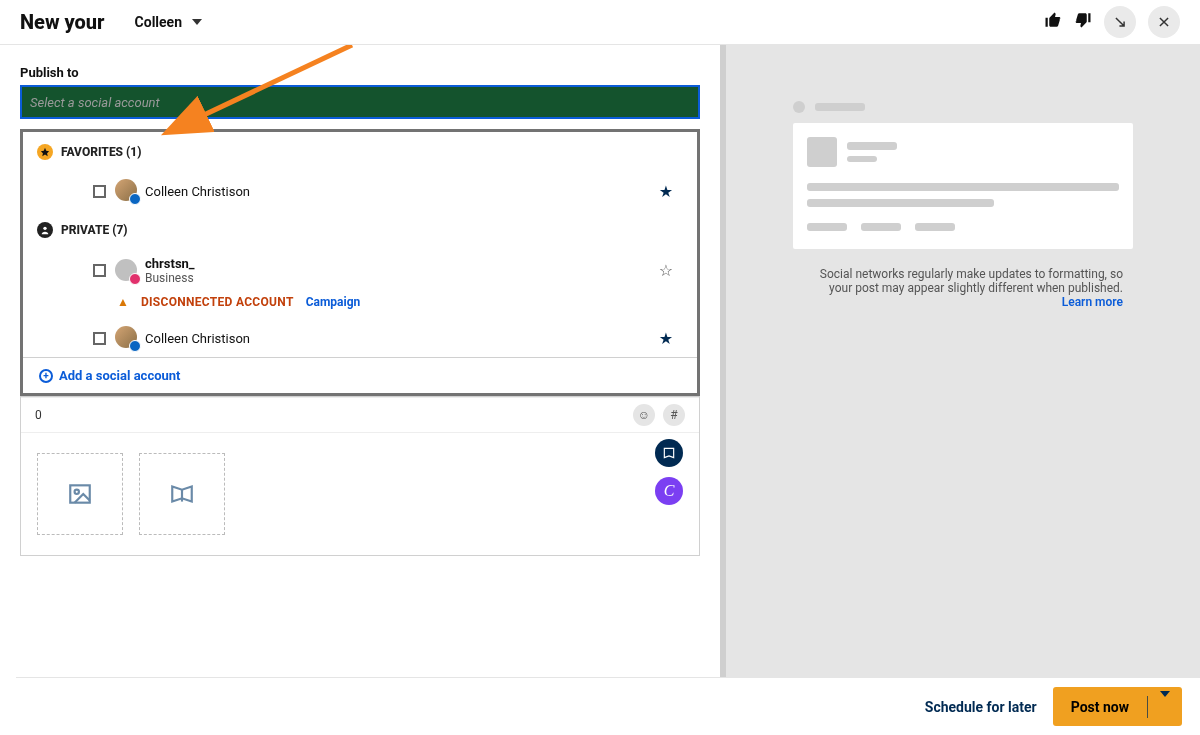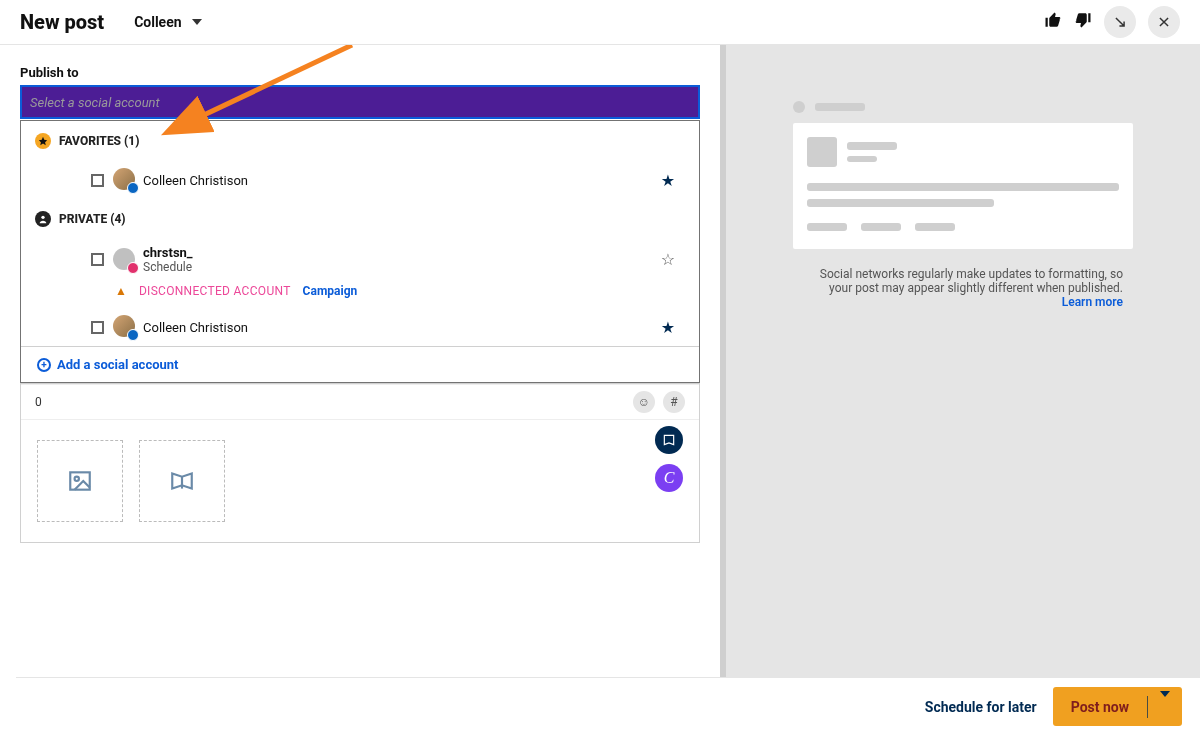--- a/index.html
+++ b/index.html
@@ -54,25 +54,25 @@
     align-items:center;
   }
   .label { font-size: 13px; font-weight:700; color:#111; margin-bottom:5px; }
   .select-box {
     border: 2px solid #0b5cd8;
     height: 34px;
     display:flex; align-items:center;
     padding: 0 8px;
     font-size: 13px;
     color:#9a9a9a; font-style:italic;
-    background:#4c1d95;
+    background:#14532d;
   }
   .dropdown {
-    border: 1px solid #737373;
-    margin-top:1px;
+    border: 3px solid #737373;
+    margin-top:10px;
     background:#fff;
   }
   .group-header {
     display:flex; align-items:center; gap:8px;
     padding: 12px 14px;
     font-size: 12px; font-weight:800; color:#222;
   }
   .badge-circle {
     width:16px; height:16px; border-radius:50%;
     display:flex; align-items:center; justify-content:center;
@@ -114,21 +114,21 @@
     cursor:pointer;
   }
   .star.filled { color:#012a52; }
   .star.empty { color:#555; }
   .disconnected {
     display:flex; align-items:center; gap:12px;
     padding: 4px 14px 10px 94px;
     font-size:12px;
   }
   .disconnected .warn { color:#d97706; }
-  .disconnected .dtext { font-weight:400; color:#ec4899; letter-spacing:.3px; }
+  .disconnected .dtext { font-weight:700; color:#c2410c; letter-spacing:.3px; }
   .disconnected .reconnect { color:#0b5cd8; font-weight:700; cursor:pointer; }
   .add-account {
     border-top:1px solid #d0d0d0;
     padding:10px 16px;
     display:flex; align-items:center; gap:6px;
     font-size:13px; font-weight:700; color:#0b5cd8;
     cursor:pointer;
   }
   .composer {
     border:1px solid #d0d0d0;
@@ -196,38 +196,38 @@
     position:absolute; bottom:0; left:16px; right:0;
     height:58px; border-top:1px solid #e5e5e5;
     display:flex; align-items:center; justify-content:flex-end;
     padding: 0 18px; gap:16px; background:#fff;
   }
   .schedule-link { font-size:14px; font-weight:700; color:#012a52; cursor:pointer; }
   .post-btn {
     background:#f0a020; display:flex; align-items:center;
     border-radius:3px; overflow:hidden;
   }
-  .post-btn .pb-label { padding:10px 18px; font-size:14px; font-weight:700; color:#7f1d1d; cursor:pointer; }
+  .post-btn .pb-label { padding:10px 18px; font-size:14px; font-weight:700; color:#000000; cursor:pointer; }
   .post-btn .pb-divider { width:1px; height:22px; background:#012a52; opacity:.7; }
   .post-btn .pb-chevron { padding:10px 12px; cursor:pointer; }
   .pb-chevron .chevron-down { border-top-color:#012a52; }
   
   .arrow-svg {
     position:absolute;
     left: 152px;
     top: -12px;
     pointer-events:none;
   }
 </style>
 </head>
 <body>
 
 <div class="header">
   <div class="header-left">
-    <div class="title">New post</div>
+    <div class="title">New your</div>
     <div class="campaign-btn">
       <span>Colleen</span>
       <span class="chevron-down"></span>
     </div>
   </div>
   <div class="header-right">
     <div style="cursor:pointer">
       <svg width="18" height="18" viewBox="0 0 24 24" fill="#111">
           <path d="M2 21h3V9H2v12zM22 10c0-1.1-.9-2-2-2h-5.3l.8-3.8V4c0-.4-.2-.8-.4-1.1L14 2 7.6 8.6C7.2 9 7 9.5 7 10v9c0 1.1.9 2 2 2h8c.8 0 1.5-.5 1.8-1.2l2.1-7c.1-.2.1-.5.1-.8v-2z"></path>
         </svg>
@@ -290,32 +290,32 @@
         <div class="star filled">★</div>
       </div>
 
       <div class="group-header">
         <span class="badge-circle" style="background:#222">
           <svg width="10" height="10" viewBox="0 0 24 24" fill="#fff">
               <circle cx="12" cy="8" r="4"></circle>
               <path d="M4 22c0-4 4-6 8-6s8 2 8 6"></path>
             </svg>
         </span>
-        <span>PRIVATE (4)</span>
+        <span>PRIVATE (7)</span>
       </div>
 
       <div class="account-item">
         <div class="cb"></div>
         <div class="avatar-wrap">
           <div class="avatar gray"></div>
           <div class="net-badge instagram"></div>
         </div>
         <div class="acct-text">
           <div class="acct-name">chrstsn_</div>
-          <div class="acct-sub">Schedule</div>
+          <div class="acct-sub">Business</div>
         </div>
         <div class="star empty">☆</div>
       </div>
 
       <div class="disconnected">
         <span class="warn">▲</span>
         <span class="dtext">DISCONNECTED ACCOUNT</span>
         <span class="reconnect">Campaign</span>
       </div>
 

